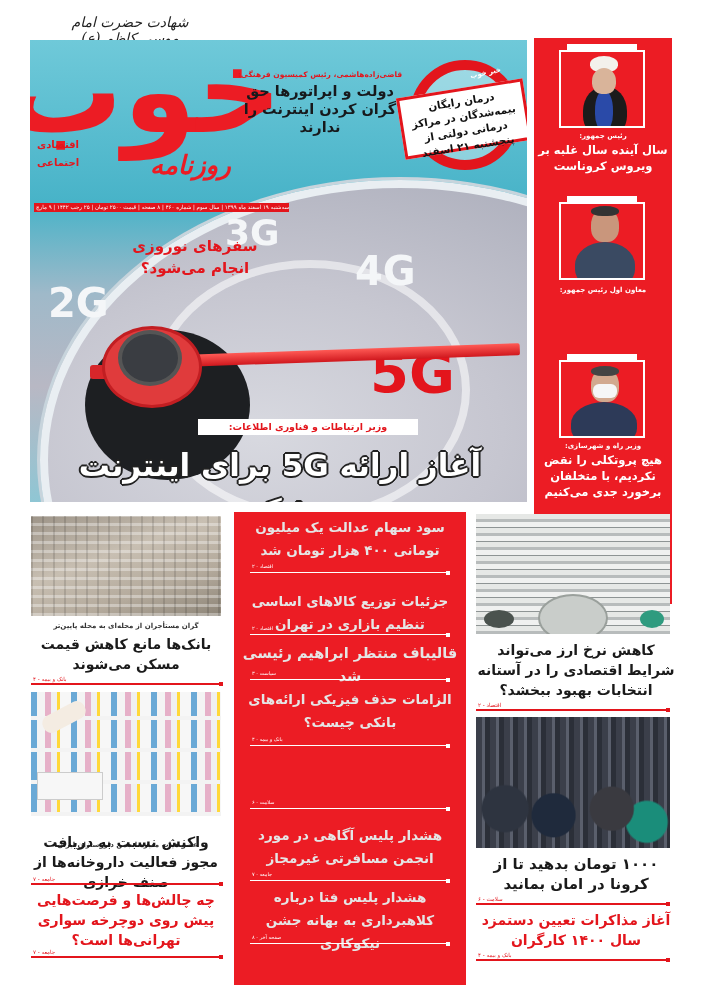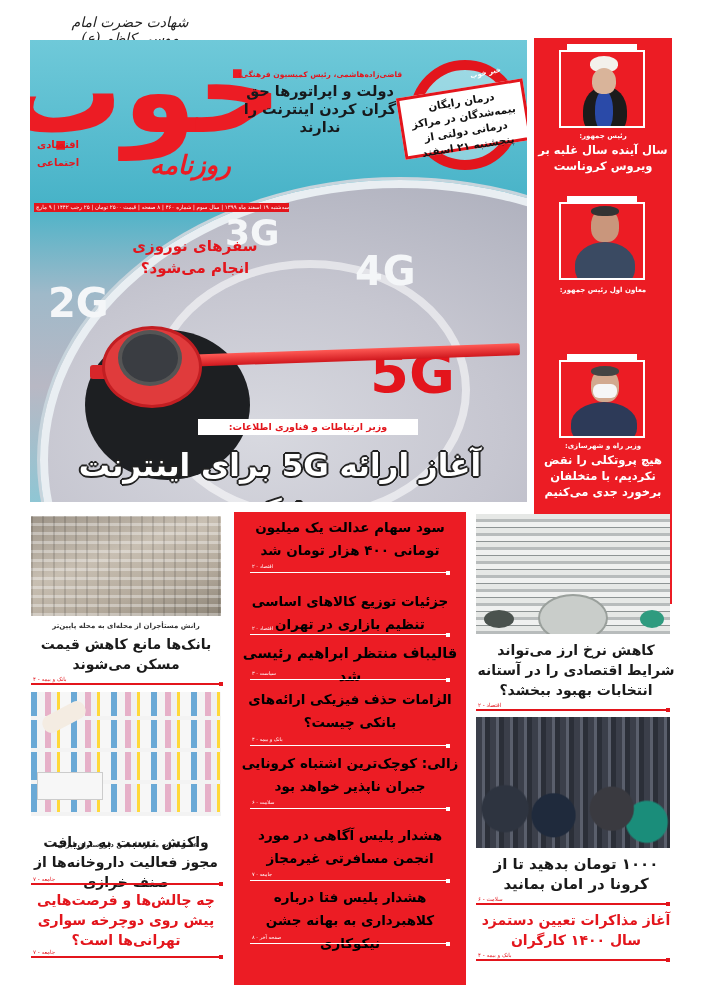--- a/index.html
+++ b/index.html
@@ -80,21 +80,21 @@
 
   .story-kicker { position: absolute; width: 100%; text-align: center; font-size: 7px; color: #333; font-weight: bold; }
   .story-title { position: absolute; width: 100%; text-align: center; font-size: 14px; font-weight: bold; color: #1a1a1a; line-height: 20px; }
   .story-title.red { color: #e3151c; }
   .section-rule { position: absolute; height: 2px; background: #e3151c; }
   .section-rule::after { content: ""; position: absolute; right: -2px; top: -1px; width: 4px; height: 4px; background: #e3151c; }
   .section-tag { position: absolute; font-size: 5.5px; color: #e3151c; direction: rtl; }
 
   
   .mid-col { left: 234px; top: 512px; width: 232px; height: 473px; background: #ec1c24; }
-  .mid-title { position: absolute; left: 6px; width: 220px; text-align: center; color: #000000; font-size: 13.5px; font-weight: bold; line-height: 23px; }
+  .mid-title { position: absolute; left: 6px; width: 220px; text-align: center; color: #e5e5e5; font-size: 13.5px; font-weight: bold; line-height: 23px; }
   .mid-rule { position: absolute; left: 16px; width: 198px; height: 1px; background: #fff; }
   .mid-rule::after { content: ""; position: absolute; right: -2px; top: -1.5px; width: 4px; height: 4px; background: #fff; }
   .mid-tag { position: absolute; left: 18px; font-size: 5px; color: #fff; }
 
   
   .rl-col { left: 476px; top: 512px; width: 200px; }
 </style>
 </head>
 <body>
 
@@ -161,21 +161,21 @@
     <div class="person" style="left:30px; top:6px; width:28px; height:34px; background:#d2a98f;"></div>
     <div class="person" style="left:32px; top:22px; width:24px; height:14px; background:#f6f6f6; border-radius:6px;"></div>
     <div class="person" style="left:30px; top:4px; width:28px; height:10px; background:#444;"></div>
   </div>
   <div class="rc-kicker" style="top:404px;">وزیر راه و شهرسازی:</div>
   <div class="rc-title" style="top:414px;">هیچ پروتکلی را نقض نکردیم، با متخلفان برخورد جدی می‌کنیم</div>
 </div>
 
 <div class="abs left-col" style="height:480px;">
   <div class="photo city" style="left:4px; top:4px; width:190px; height:100px;"></div>
-  <div class="story-kicker" style="top:110px;">رانش مستأجران از محله‌ای به محله پایین‌تر</div>
+  <div class="story-kicker" style="top:110px;">گران مستأجران از محله‌ای به محله پایین‌تر</div>
   <div class="story-title" style="top:122px;">بانک‌ها مانع کاهش قیمت مسکن می‌شوند</div>
   <div class="section-tag" style="left:6px; top:164px;">بانک و بیمه - ۴</div>
   <div class="section-rule" style="left:4px; top:171px; width:190px;"></div>
 
   <div class="photo pharmacy" style="left:4px; top:180px; width:190px; height:124px;">
     <div style="position:absolute; left:10px; top:16px; width:46px; height:18px; background:#f4ece2; border-radius:8px; transform:rotate(-28deg);"></div>
     <div style="position:absolute; left:6px; top:80px; width:66px; height:28px; background:#f7f7f7; border:1px solid #ccc;"></div>
   </div>
   <div class="story-kicker" style="top:310px;margin-top:19px;">عضو هیات مدیره انجمن داروسازان ایران:</div>
   <div class="story-title" style="top:320px;">واکنش نسبت به دریافت مجوز فعالیت داروخانه‌ها از صنف خرازی</div>
@@ -197,21 +197,20 @@
   <div class="mid-rule" style="top:122px;"></div>
 
   <div class="mid-title" style="top:130px; font-size:14.5px;">قالیباف منتظر ابراهیم رئیسی شد</div>
   <div class="mid-tag" style="top:158px;">سیاست - ۳</div>
   <div class="mid-rule" style="top:167px;"></div>
 
   <div class="mid-title" style="top:176px;">الزامات حذف فیزیکی ارائه‌های بانکی چیست؟</div>
   <div class="mid-tag" style="top:224px;">بانک و بیمه - ۴</div>
   <div class="mid-rule" style="top:233px;"></div>
 
-  <div class="mid-title" style="top:240px;">زالی: کوچک‌ترین اشتباه کرونایی جبران ناپذیر خواهد بود</div>
   <div class="mid-tag" style="top:287px;">سلامت - ۶</div>
   <div class="mid-rule" style="top:296px;"></div>
 
   <div class="mid-title" style="top:312px;">هشدار پلیس آگاهی در مورد انجمن مسافرتی غیرمجاز</div>
   <div class="mid-tag" style="top:359px;">جامعه - ۷</div>
   <div class="mid-rule" style="top:368px;"></div>
 
   <div class="mid-title" style="top:374px;">هشدار پلیس فتا درباره کلاهبرداری به بهانه جشن نیکوکاری</div>
   <div class="mid-tag" style="top:422px;">صفحه آخر - ۸</div>
   <div class="mid-rule" style="top:431px;"></div>

